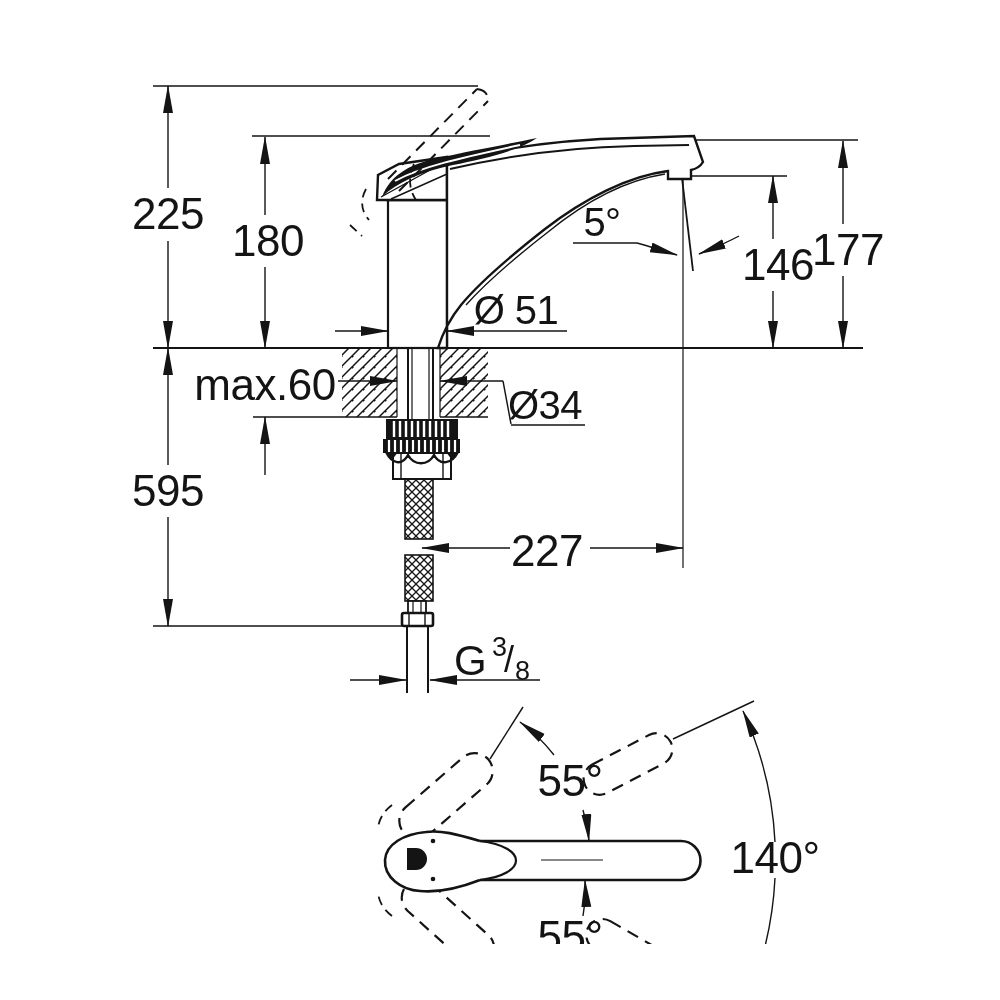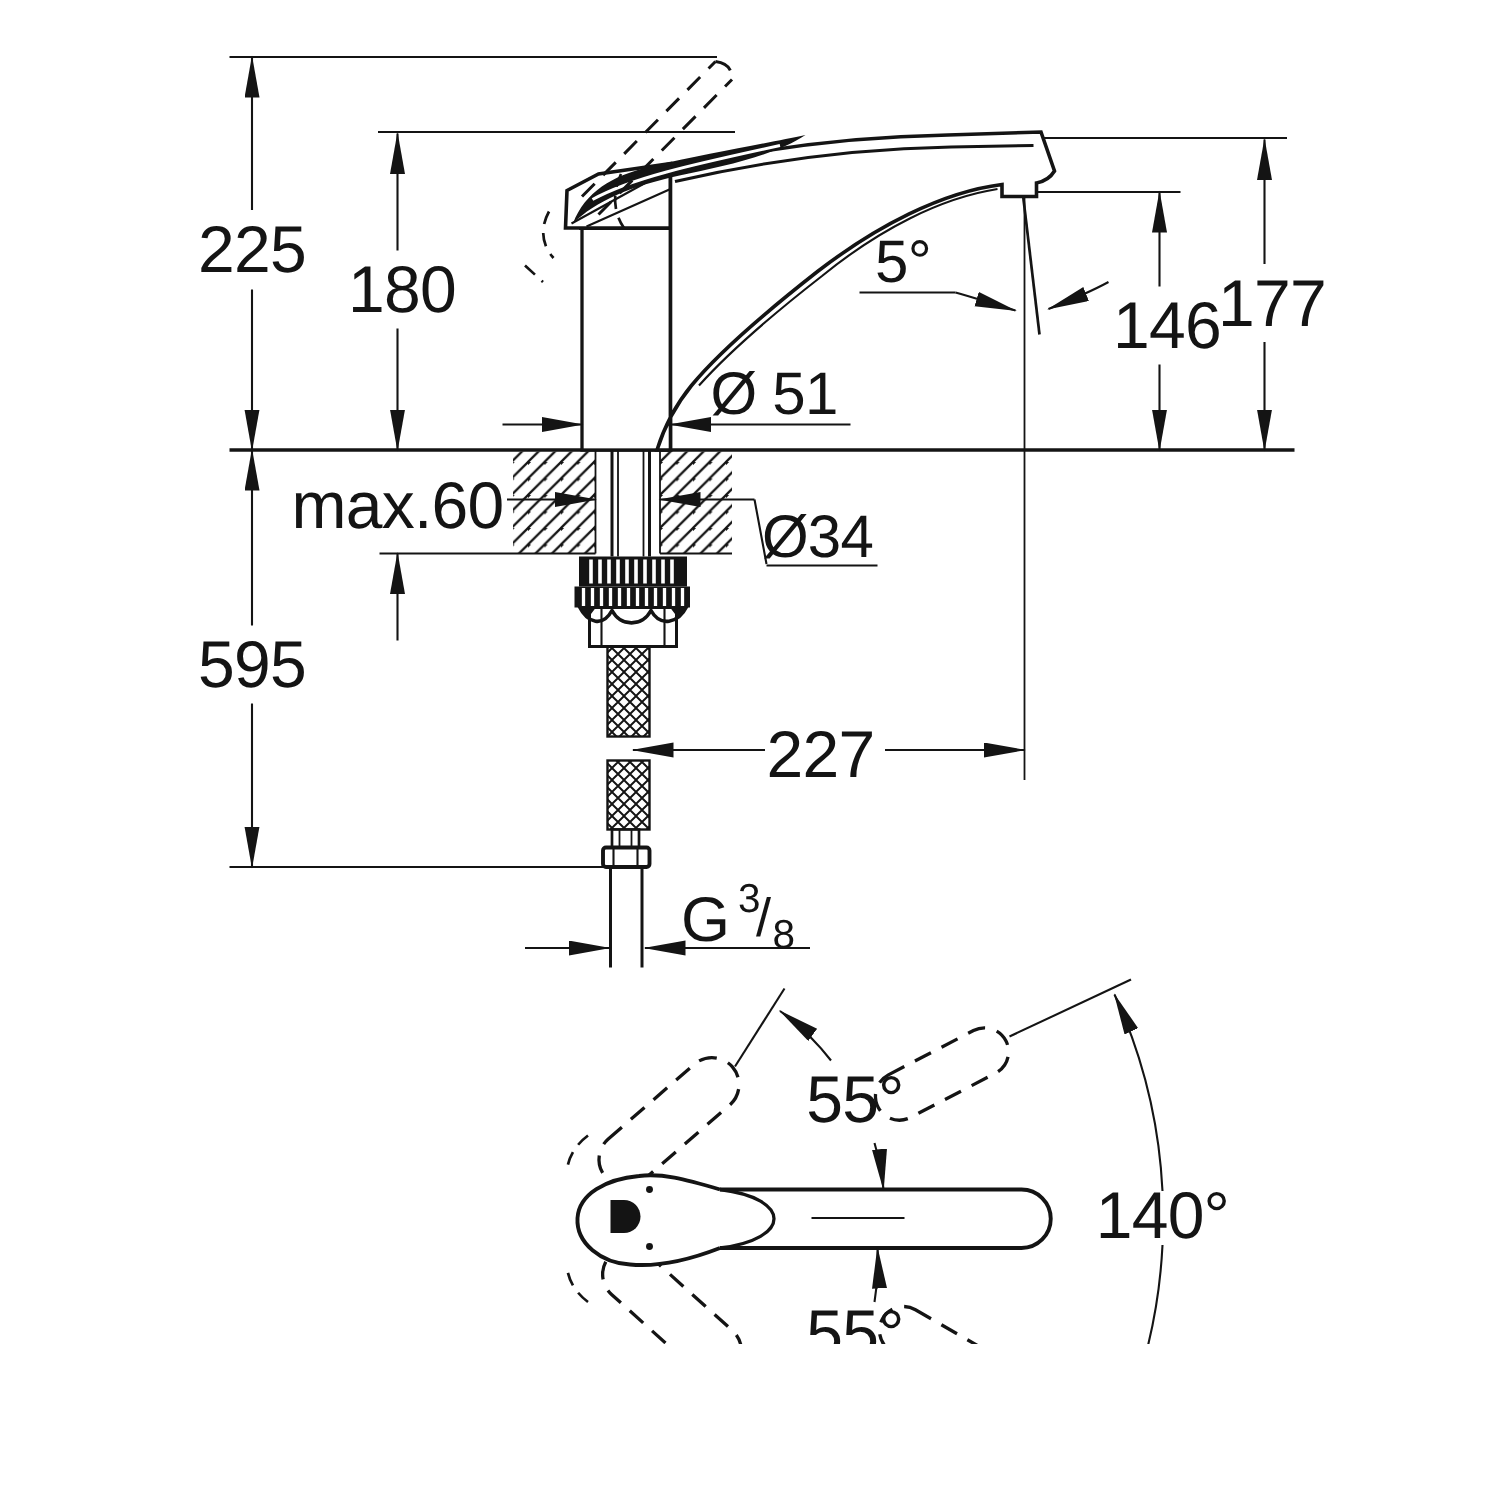--- a/index.html
+++ b/index.html
@@ -1,16 +1,16 @@
 <!DOCTYPE html>
 <html><head>
 <meta charset="utf-8">
 <style>
   html,body{margin:0;padding:0;background:#fff;}
-  .stage{width:1000px;height:896px;background:#fff;position:relative;overflow:hidden;}
+  .stage{width:1000px;height:896px;background:#fff;position:relative;overflow:hidden;margin-top:48px;}
   svg{display:block;}
   svg text{font-family:"Liberation Sans","DejaVu Sans",sans-serif;fill:#141414;letter-spacing:-0.5px;}
   .lbl{font-size:44px;}
   .lbl-mid{text-anchor:middle;}
   .lbl-dia{font-size:40px;}
   .lbl-angle{font-size:40px;}
   .lbl-g{font-size:42px;}
   .lbl-sup{font-size:27px;}
   .lbl-slash{font-size:36px;}
   .ln{stroke:#141414;stroke-width:1.4;fill:none;}

